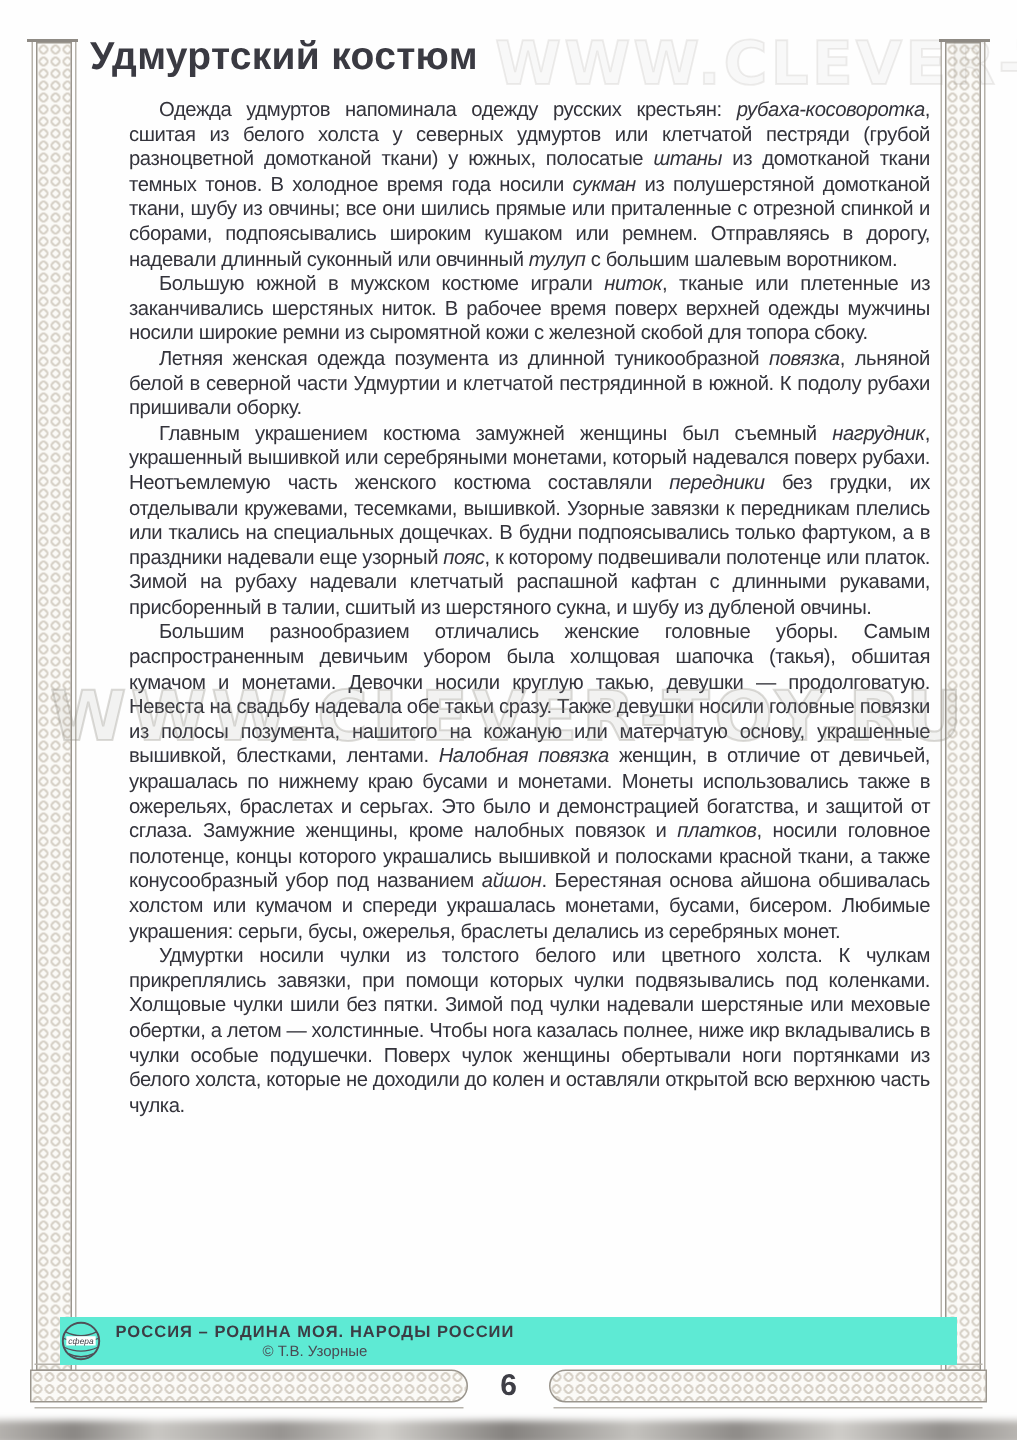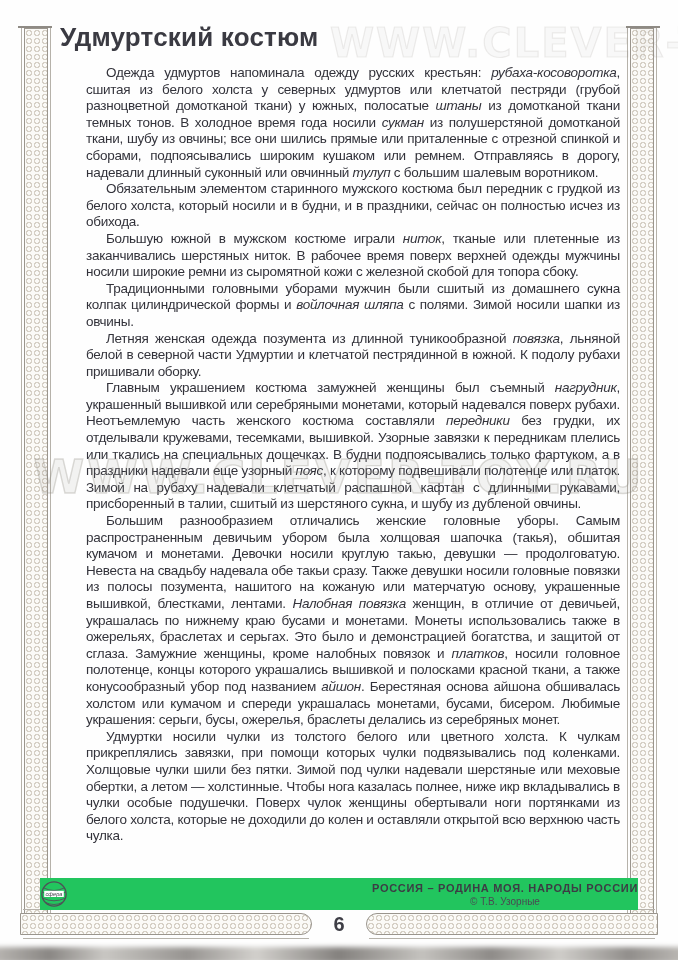--- a/index.html
+++ b/index.html
@@ -42,22 +42,22 @@
 
   
   .watermark{position:absolute;white-space:nowrap;font-weight:bold;pointer-events:none;z-index:4;
              font-family:"DejaVu Sans",sans-serif;
              color:rgba(140,135,128,0.10);-webkit-text-stroke:1.4px rgba(143,138,130,0.30);}
   .wm-mid{top:450px;left:0;right:0;text-align:center;font-size:46px;letter-spacing:3px;}
   .wm-top{top:20px;left:330px;font-size:40px;letter-spacing:2px;
           color:rgba(140,135,128,0.05);-webkit-text-stroke:1.2px rgba(143,138,130,0.14);}
 
   
-  .footer{position:absolute;left:40px;right:40px;top:878px;height:32px;background:#22c55e;z-index:5;
-          display:flex;align-items:center;justify-content:space-between;gap:9px;}
+  .footer{position:absolute;left:40px;right:40px;top:878px;height:32px;background:#5eead4;z-index:5;
+          display:flex;align-items:center;justify-content:flex-start;gap:9px;}
   .footer-text{text-align:center;}
   .series{font-size:11px;font-weight:bold;letter-spacing:0.7px;color:#3c3c44;}
   .copyright{font-size:10px;color:#4a4a52;margin-top:2px;}
   .logo-svg{width:28px;height:28px;flex:0 0 auto;}
 
   
   .photo-edge{position:absolute;left:-6px;right:-6px;bottom:-3px;height:16px;
     background:linear-gradient(90deg,#b9b6b2 0%,#8a8784 8%,#c9c7c3 16%,#979491 28%,#d2d0cc 38%,
                #84817e 50%,#c4c2be 62%,#8e8b88 72%,#cfcdc9 82%,#918e8b 92%,#bcb9b5 100%);
     filter:blur(2.5px);z-index:6;}
@@ -72,23 +72,21 @@
   <div class="vband lace left"></div>
   <div class="vband lace right"></div>
 
   <h1 class="title">Удмуртский костюм</h1>
 
   <div class="watermark wm-top">WWW.CLEVER-TOY.RU</div>
   <div class="watermark wm-mid">WWW.CLEVER-TOY.RU</div>
 
   <div class="article">
       <p><span>Одежда удмуртов напоминала одежду русских крестьян: </span><em>рубаха-косоворотка</em><span>, сшитая из белого холста у северных удмуртов или клетчатой пестряди (грубой разноцветной домотканой ткани) у южных, полосатые </span><em>штаны</em><span> из домотканой ткани темных тонов. В холодное время года носили </span><em>сукман</em><span> из полушерстяной домотканой ткани, шубу из овчины; все они шились прямые или приталенные с отрезной спинкой и сборами, подпоясывались широким кушаком или ремнем. Отправляясь в дорогу, надевали длинный суконный или овчинный </span><em>тулуп</em><span> с большим шалевым воротником.</span></p>
-      <p><span>Обязательным элементом старинного мужского костюма был передник с грудкой из белого холста, который носили и в будни, и в праздники, сейчас он полностью исчез из обихода.</span></p>
       <p><span>Большую южной в мужском костюме играли </span><em>ниток</em><span>, тканые или плетенные из заканчивались шерстяных ниток. В рабочее время поверх верхней одежды мужчины носили широкие ремни из сыромятной кожи с железной скобой для топора сбоку.</span></p>
-      <p><span>Традиционными головными уборами мужчин были сшитый из домашнего сукна колпак цилиндрической формы и </span><em>войлочная шляпа</em><span> с полями. Зимой носили шапки из овчины.</span></p>
       <p><span>Летняя женская одежда позумента из длинной туникообразной </span><em>повязка</em><span>, льняной белой в северной части Удмуртии и клетчатой пестрядинной в южной. К подолу рубахи пришивали оборку.</span></p>
       <p><span>Главным украшением костюма замужней женщины был съемный </span><em>нагрудник</em><span>, украшенный вышивкой или серебряными монетами, который надевался поверх рубахи. Неотъемлемую часть женского костюма составляли </span><em>передники</em><span> без грудки, их отделывали кружевами, тесемками, вышивкой. Узорные завязки к передникам плелись или ткались на специальных дощечках. В будни подпоясывались только фартуком, а в праздники надевали еще узорный </span><em>пояс</em><span>, к которому подвешивали полотенце или платок. Зимой на рубаху надевали клетчатый распашной кафтан с длинными рукавами, присборенный в талии, сшитый из шерстяного сукна, и шубу из дубленой овчины.</span></p>
       <p><span>Большим разнообразием отличались женские головные уборы. Самым распространенным девичьим убором была холщовая шапочка (такья), обшитая кумачом и монетами. Девочки носили круглую такью, девушки — продолговатую. Невеста на свадьбу надевала обе такьи сразу. Также девушки носили головные повязки из полосы позумента, нашитого на кожаную или матерчатую основу, украшенные вышивкой, блестками, лентами. </span><em>Налобная повязка</em><span> женщин, в отличие от девичьей, украшалась по нижнему краю бусами и монетами. Монеты использовались также в ожерельях, браслетах и серьгах. Это было и демонстрацией богатства, и защитой от сглаза. Замужние женщины, кроме налобных повязок и </span><em>платков</em><span>, носили головное полотенце, концы которого украшались вышивкой и полосками красной ткани, а также конусообразный убор под названием </span><em>айшон</em><span>. Берестяная основа айшона обшивалась холстом или кумачом и спереди украшалась монетами, бусами, бисером. Любимые украшения: серьги, бусы, ожерелья, браслеты делались из серебряных монет.</span></p>
       <p><span>Удмуртки носили чулки из толстого белого или цветного холста. К чулкам прикреплялись завязки, при помощи которых чулки подвязывались под коленками. Холщовые чулки шили без пятки. Зимой под чулки надевали шерстяные или меховые обертки, а летом — холстинные. Чтобы нога казалась полнее, ниже икр вкладывались в чулки особые подушечки. Поверх чулок женщины обертывали ноги портянками из белого холста, которые не доходили до колен и оставляли открытой всю верхнюю часть чулка.</span></p>
     </div>
 
   <div class="footer">
     <svg class="logo-svg" viewBox="0 0 30 30">
       <circle cx="15" cy="15" r="13" fill="none" stroke="#4f4f57" stroke-width="1.4"></circle>
       <path d="M4,8.5 Q15,14 26,8.5" fill="none" stroke="#4f4f57" stroke-width="0.9"></path>

